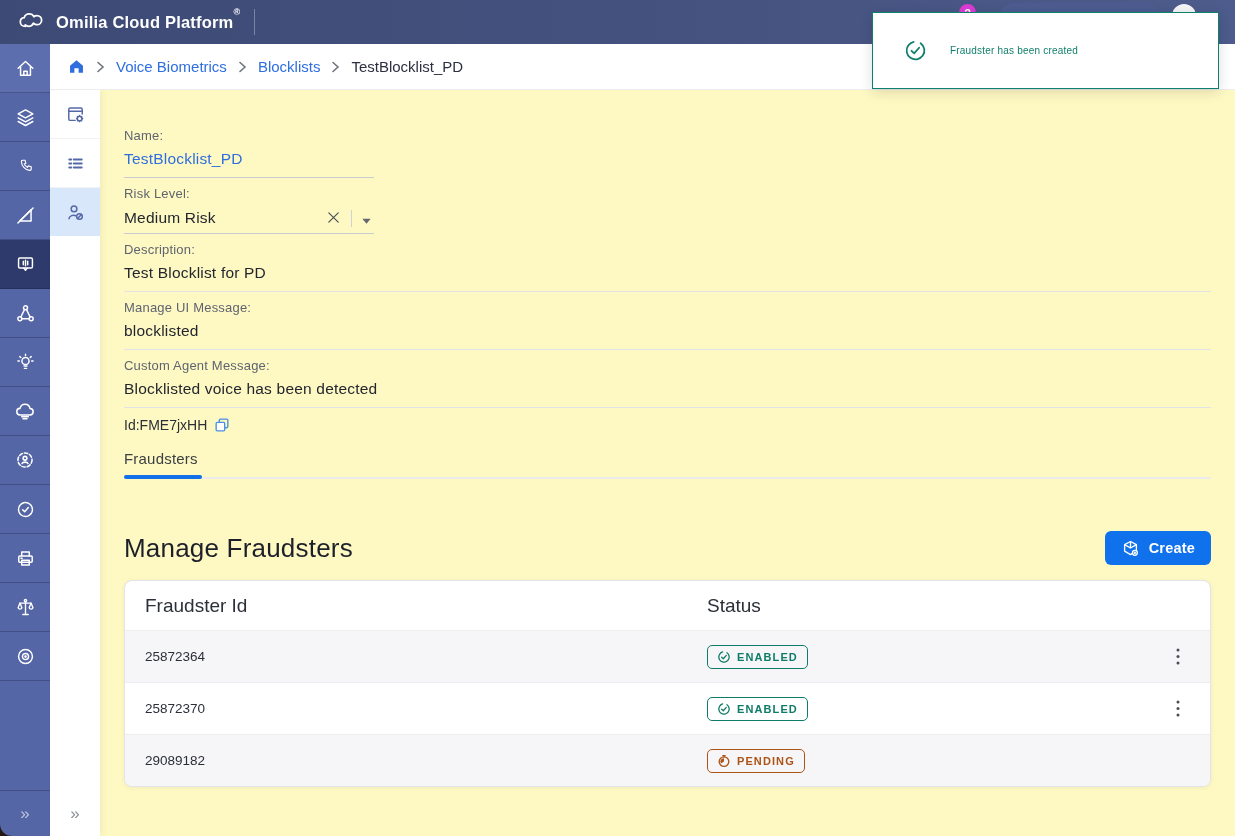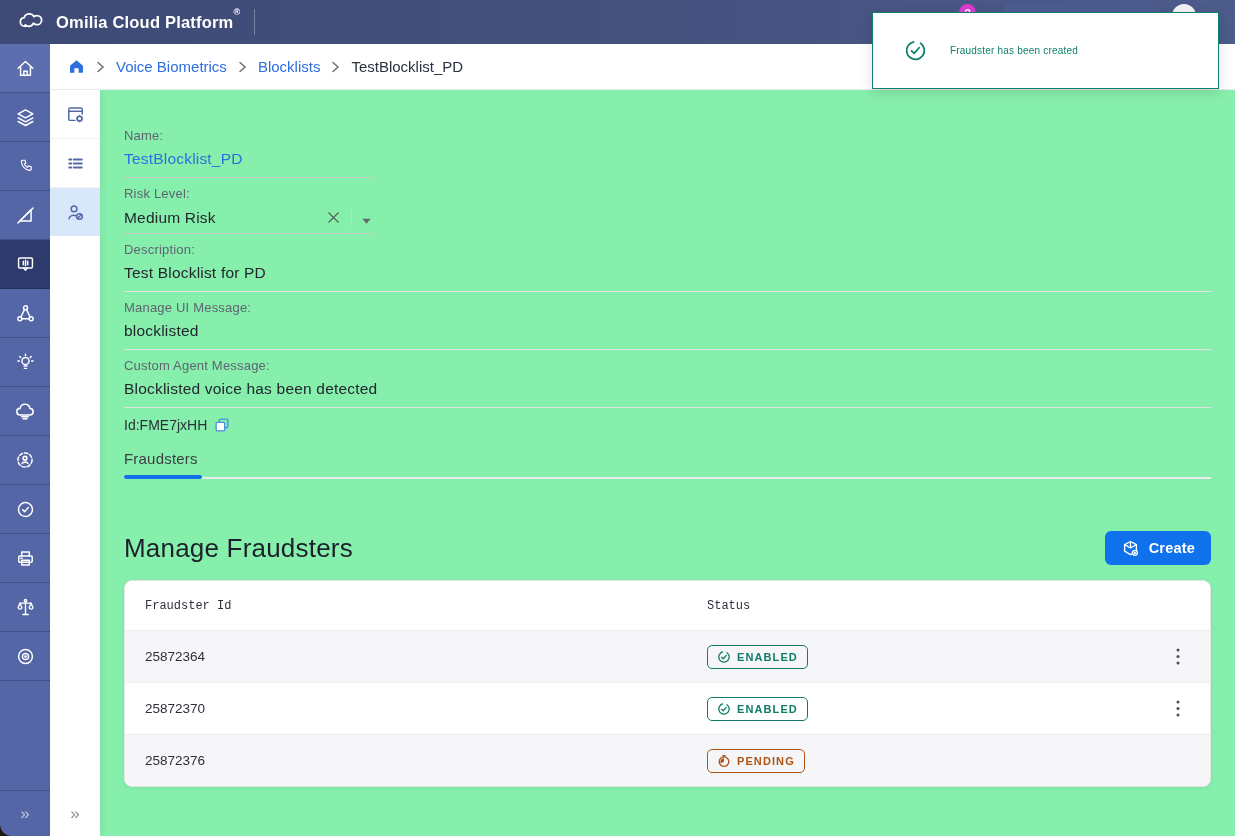--- a/index.html
+++ b/index.html
@@ -53,21 +53,21 @@
   .sidebar2{position:absolute;left:50px;top:90px;width:50px;height:746px;background:#fff;z-index:1;
             box-shadow:2px 0 6px rgba(40,50,90,.07);display:flex;flex-direction:column;}
   .s2-item{height:48px;flex:0 0 48px;display:flex;align-items:center;justify-content:center;
            color:#5468a8;border-bottom:1px solid #f1f2f5;cursor:pointer;}
   .s2-item.selected{background:#d8e8fa;border-bottom:none;}
   .s2-fill{flex:1 1 auto;}
   .s2-collapse{flex:0 0 45px;display:flex;align-items:center;justify-content:center;
                color:#8b9097;font-size:17px;cursor:pointer;}
 
   
-  .main{position:absolute;left:100px;top:90px;width:1135px;height:746px;background:#86efac;
+  .main{position:absolute;left:100px;top:90px;width:1135px;height:746px;background:#fef9c3;
         box-sizing:border-box;padding:38px 24px 0 24px;overflow:hidden;}
   .field{margin-bottom:8px;}
   .f-label{font-size:13px;color:#5f6470;margin-bottom:7px;letter-spacing:.2px;}
   .f-value{font-size:15.5px;color:#23262f;margin-bottom:9px;letter-spacing:.2px;}
   .f-value.link{color:#2e6ede;cursor:pointer;}
   .u-short{border-bottom:1px solid #c9cbd1;width:250px;}
   .u-full{border-bottom:1px solid #e2e3e7;width:100%;}
   .risk-row{width:250px;display:flex;align-items:flex-end;margin-bottom:6px;}
   .risk-row .f-value{flex:1 1 auto;margin-bottom:0;}
   .risk-clear{cursor:pointer;padding:2px;color:#555;}
@@ -85,21 +85,21 @@
 
   .section-head{margin-top:52px;display:flex;align-items:center;justify-content:space-between;}
   .section-title{font-size:26px;color:#1d202a;font-weight:500;letter-spacing:.2px;}
   .create-btn{display:inline-flex;align-items:center;gap:9px;background:#0f72ec;color:#fff;
               border:none;border-radius:6px;height:34px;padding:0 16px;font-size:14.5px;
               font-weight:bold;cursor:pointer;font-family:inherit;letter-spacing:.2px;}
 
   .table-card{margin-top:15px;border:1px solid #e3e4e8;border-radius:8px;overflow:hidden;
               box-shadow:0 1px 4px rgba(40,50,90,.07);background:#fff;}
   .t-row{display:grid;grid-template-columns:562px 1fr 46px;align-items:center;}
-  .t-head{height:49px;font-size:12px;color:#2b2f38;border-bottom:1px solid #eeeef1;font-family:Liberation Mono, monospace;}
+  .t-head{height:49px;font-size:19px;color:#2b2f38;border-bottom:1px solid #eeeef1;}
   .t-cell{padding-left:20px;}
   .t-data{height:51px;font-size:13.5px;color:#2b2f38;}
   .t-data.alt{background:#f6f6f8;}
   .t-data + .t-data{border-top:1px solid #ededf0;}
   .kebab{width:28px;height:28px;border:none;background:transparent;cursor:pointer;
          display:flex;align-items:center;justify-content:center;}
 
   .badge{display:inline-flex;align-items:center;gap:6px;border-radius:5px;padding:4px 9px;
          font-size:11px;font-weight:bold;letter-spacing:1.1px;}
   .badge.enabled{color:#0e7c68;border:1.5px solid #0e7c68;}
@@ -432,21 +432,21 @@
         <button class="kebab">
           <svg width="4" height="17" viewBox="0 0 4 18" fill="#4a4d52">
               <circle cx="2" cy="2" r="1.6"></circle>
               <circle cx="2" cy="9" r="1.6"></circle>
               <circle cx="2" cy="16" r="1.6"></circle>
             </svg>
         </button>
       </div>
 
       <div class="t-row t-data alt">
-        <div class="t-cell">25872376</div>
+        <div class="t-cell">29089182</div>
         <div class="t-cell">
           <span class="badge pending">
             <span>
               <svg width="14" height="14" viewBox="0 0 14 14" fill="none" stroke="#ad5316" stroke-width="1.3" stroke-linecap="round" stroke-linejoin="round">
                 <circle cx="7" cy="7.6" r="4.8"></circle>
                 <path d="M7 2.8V1.6M5.8 1.6h2.4"></path>
                 <path d="M7 7.6V4.2A3.4 3.4 0 003.9 9.4z" fill="#ad5316" stroke="none"></path>
               </svg>
             </span>
             <span>PENDING</span>

